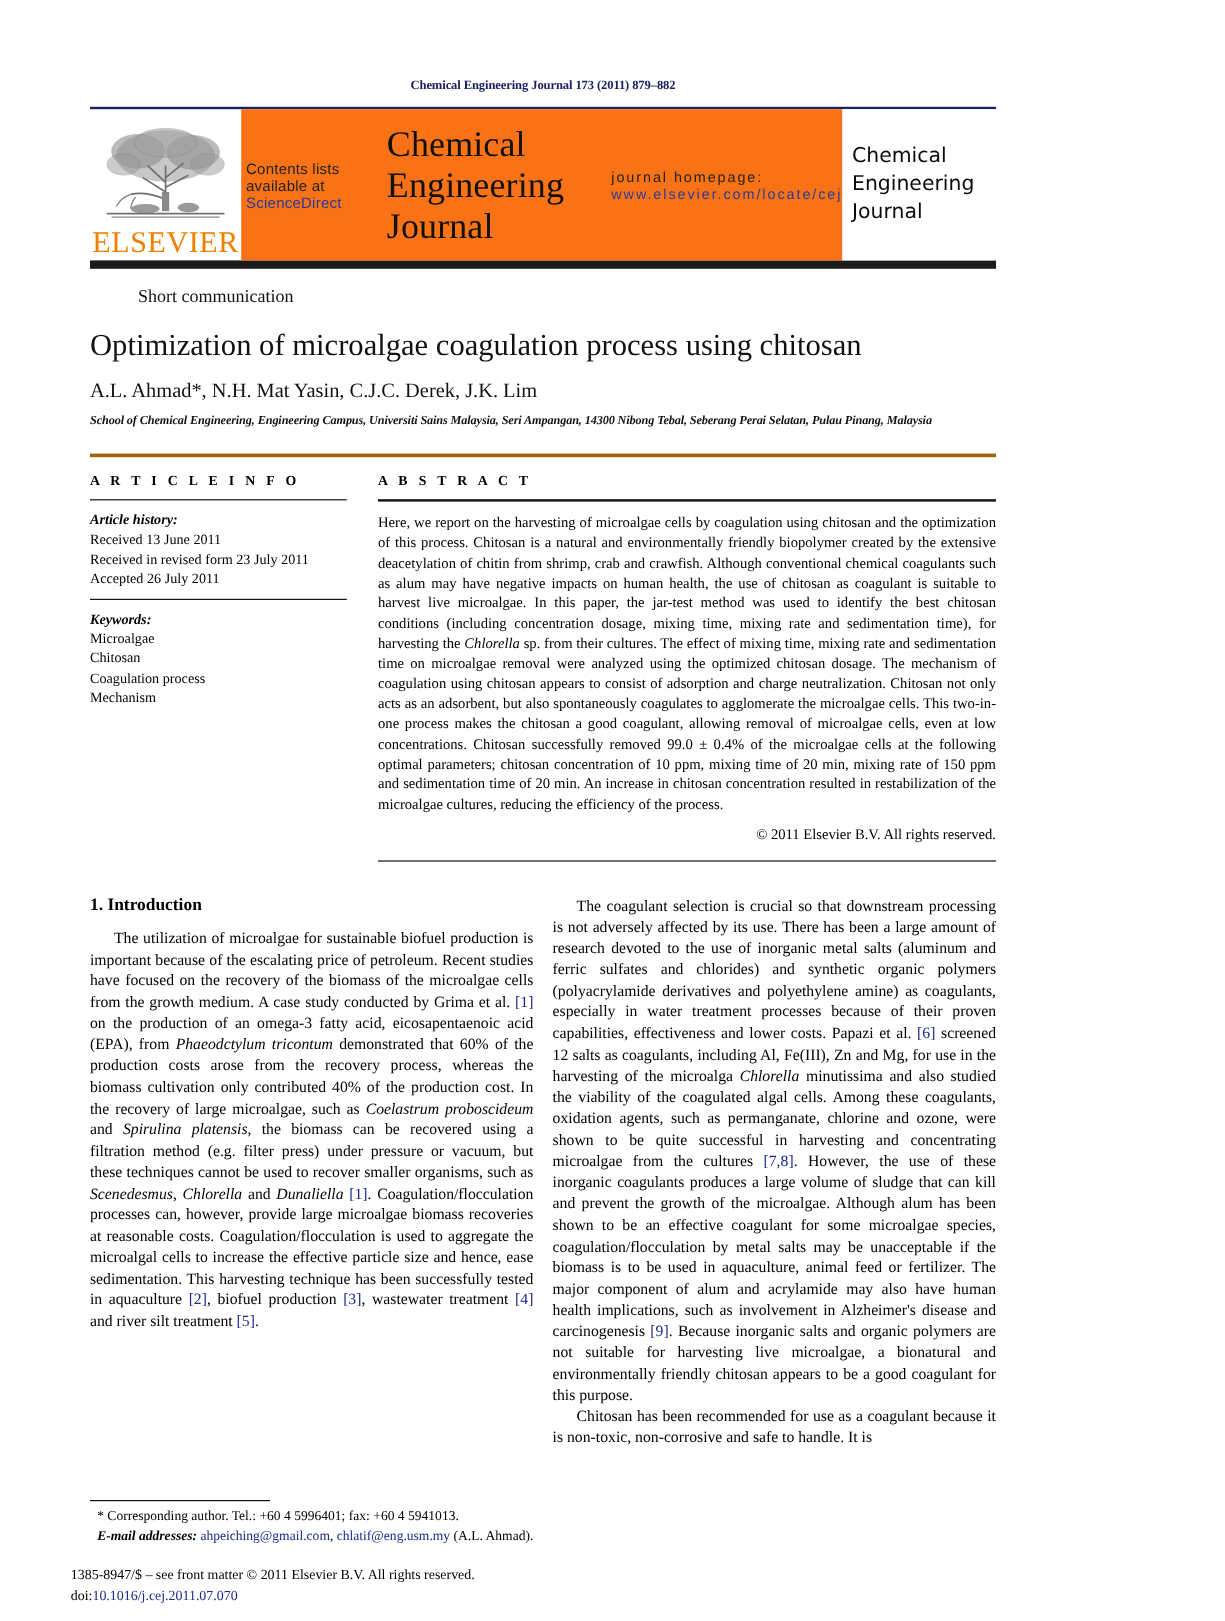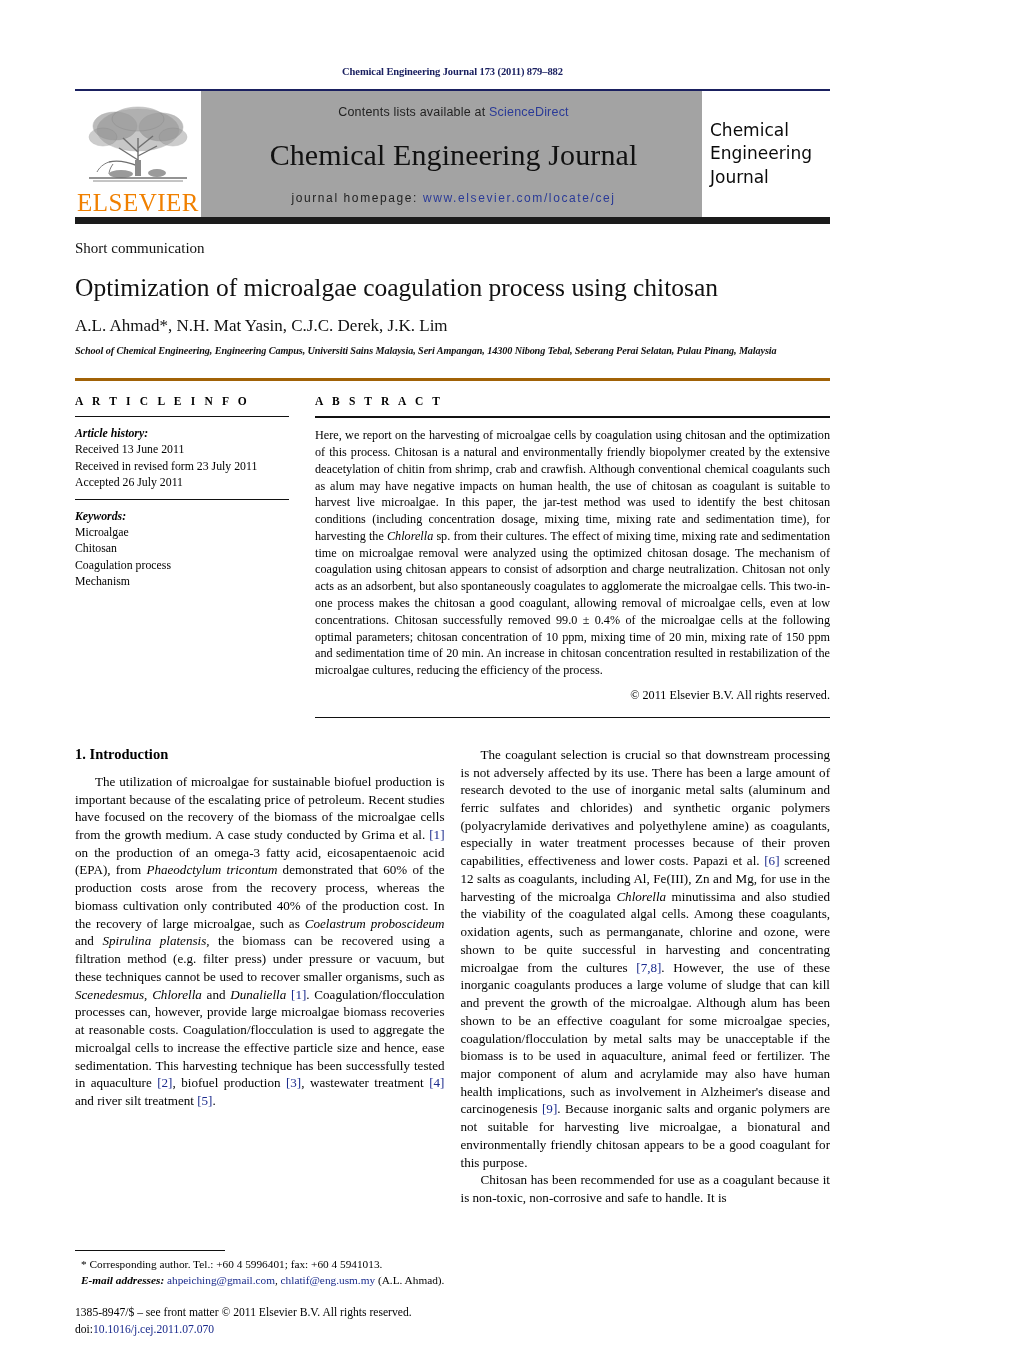--- a/index.html
+++ b/index.html
@@ -55,23 +55,23 @@
   .elsevier-word {
     font-family: "Liberation Serif", serif;
     color: #f08000;
     font-size: 25px;
     letter-spacing: 0.5px;
     line-height: 1;
     margin-top: 1px;
   }
   .journal-band {
     flex: 1 1 auto;
-    background: #a3a3a3;
-    display: flex;
-    flex-direction: column;
+    background: #f97316;
+    display: flex;
+    flex-direction: row;
     justify-content: space-between;
     align-items: center;
     padding: 14px 0 12px 4px;
     box-sizing: border-box;
   }
   .contents-line {
     font-family: "Liberation Sans", sans-serif;
     font-size: 12.5px;
     color: #222222;
     letter-spacing: 0.2px;
@@ -108,20 +108,21 @@
   .masthead-rule {
     border-bottom: 7px solid #1b1b1b;
     margin-top: 0px;
   }
 
   
   .doctype {
     font-size: 15px;
     margin-top: 16px;
     color: #111;
+    margin-left: 40px;
   }
   .article-title {
     font-size: 25.5px;
     font-weight: normal;
     margin: 16px 0 0 0;
     line-height: 1.15;
     color: #111;
   }
   .authors {
     font-size: 17px;
@@ -235,21 +236,21 @@
   .foot-line {
     font-size: 11.3px;
     line-height: 1.4;
     padding-left: 12px;
     text-indent: -6px;
   }
   .foot-line .em-label { font-style: italic; font-weight: bold; }
   .foot-line a, .mail { color: #1a2a8c; }
   .issn-block {
     position: absolute;
-    left: 75px;
+    left: 59px;
     bottom: 12px;
     width: 430px;
     font-size: 11.6px;
     line-height: 1.45;
   }
   .doi-val { color: #1a2a8c; }
 </style>
 </head>
 <body>
 

